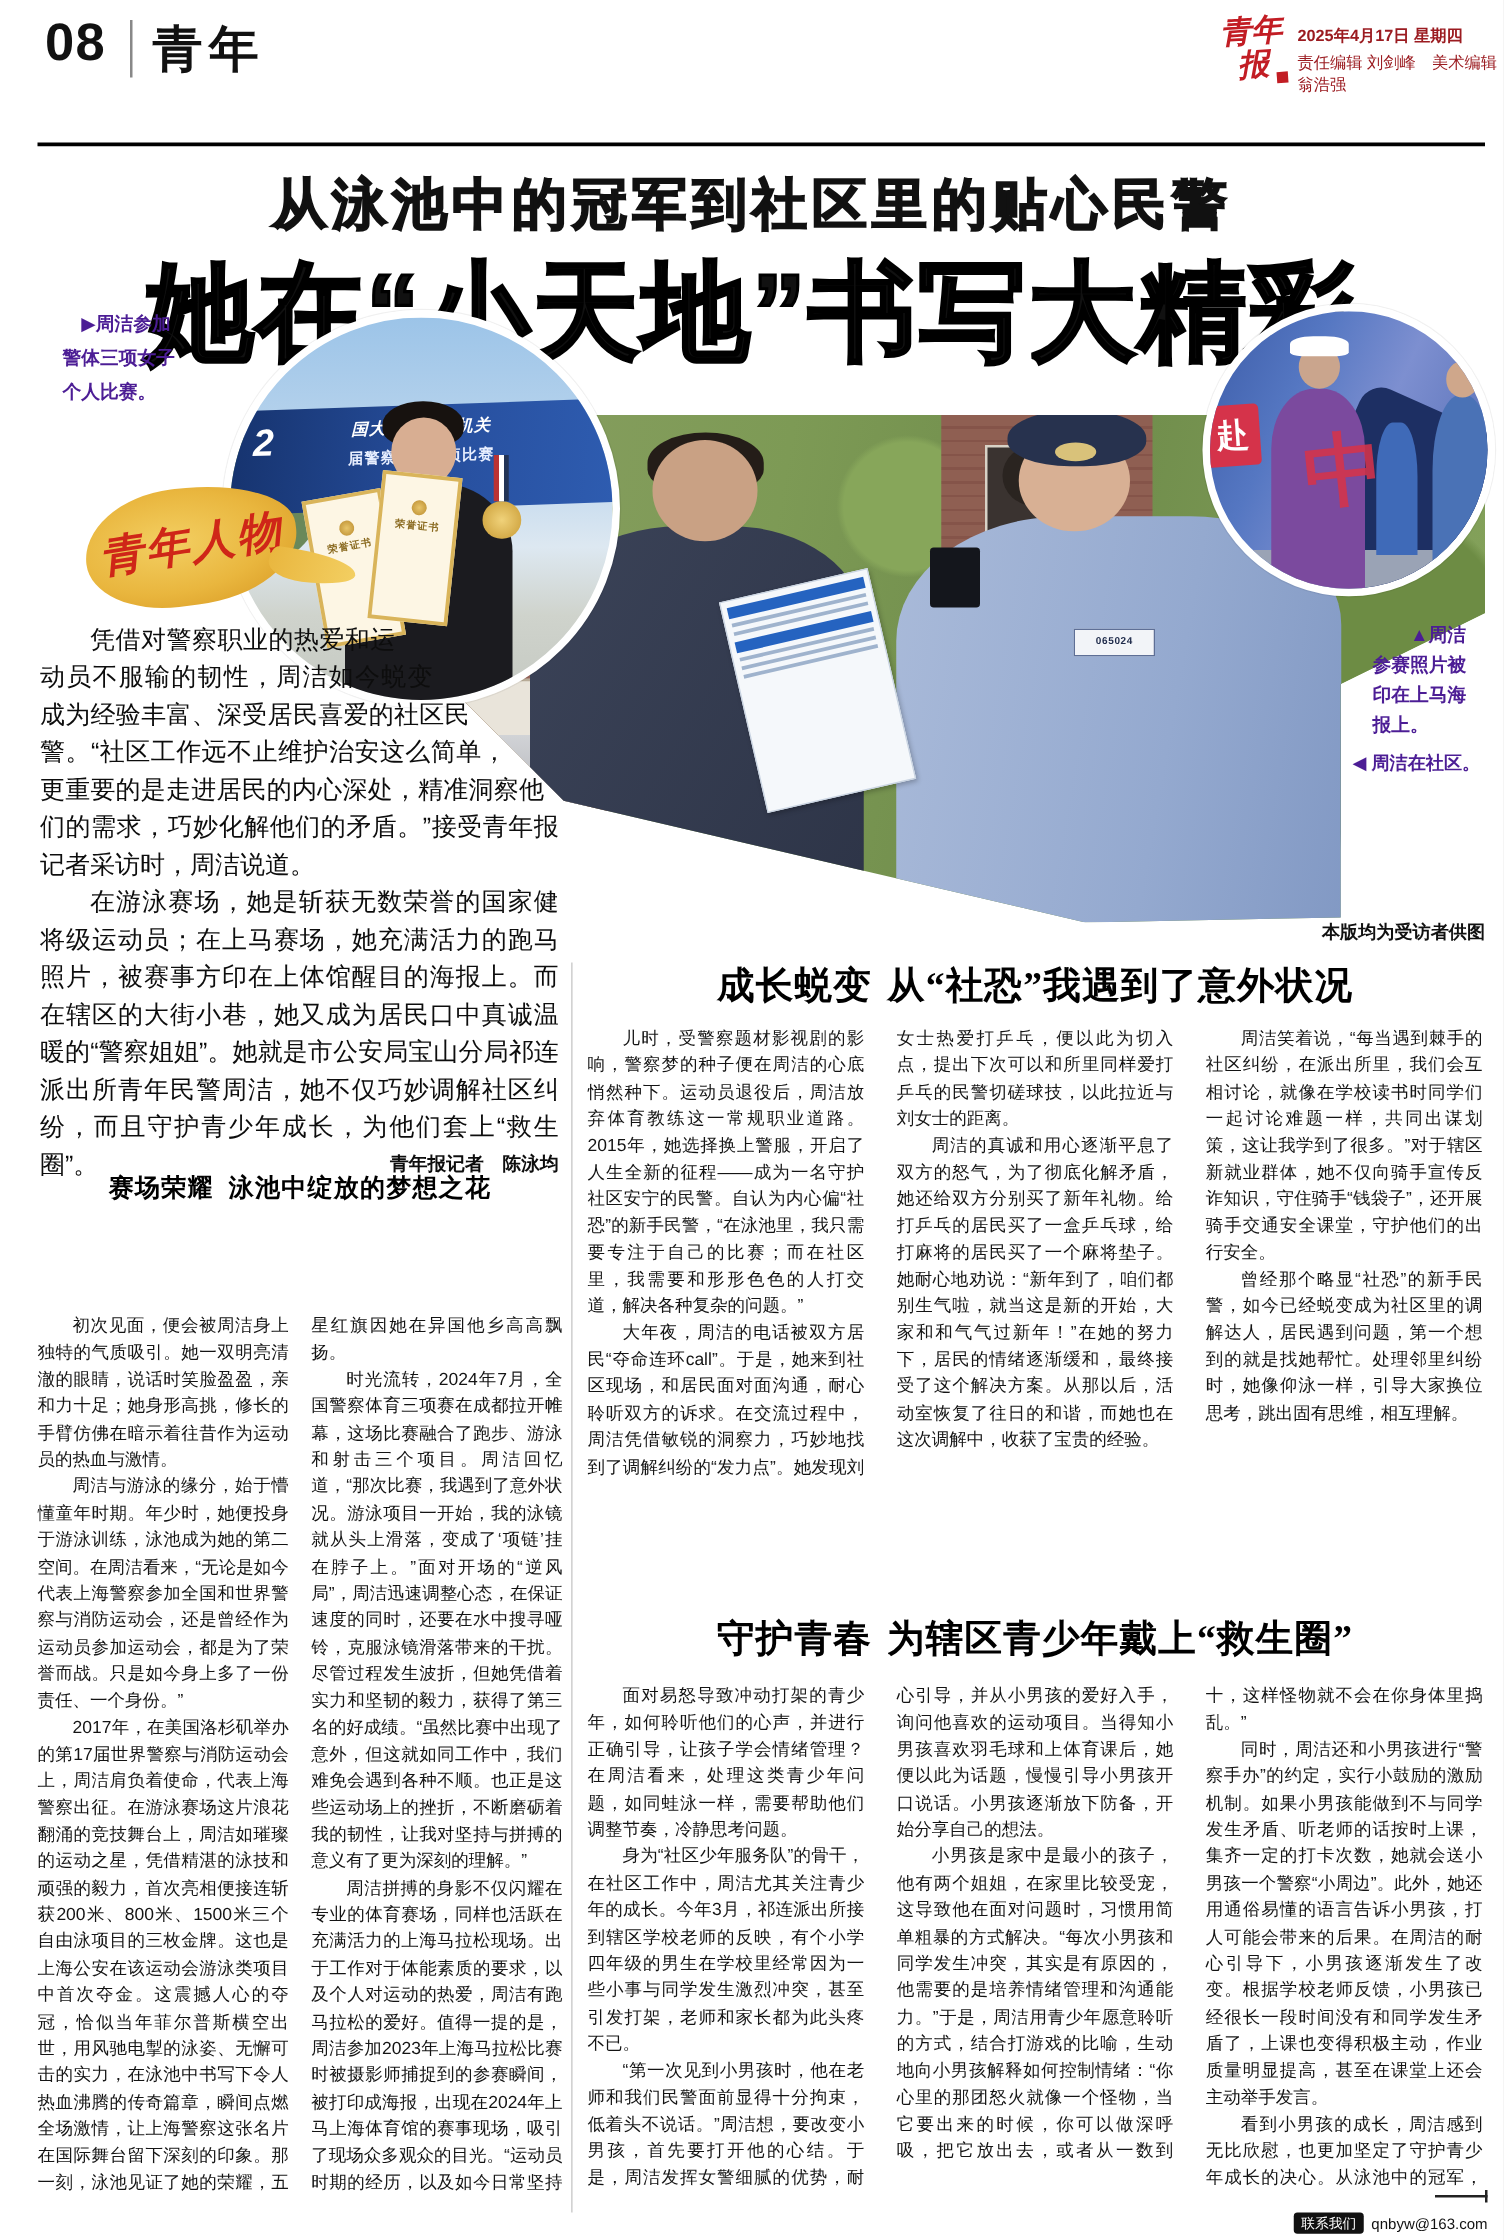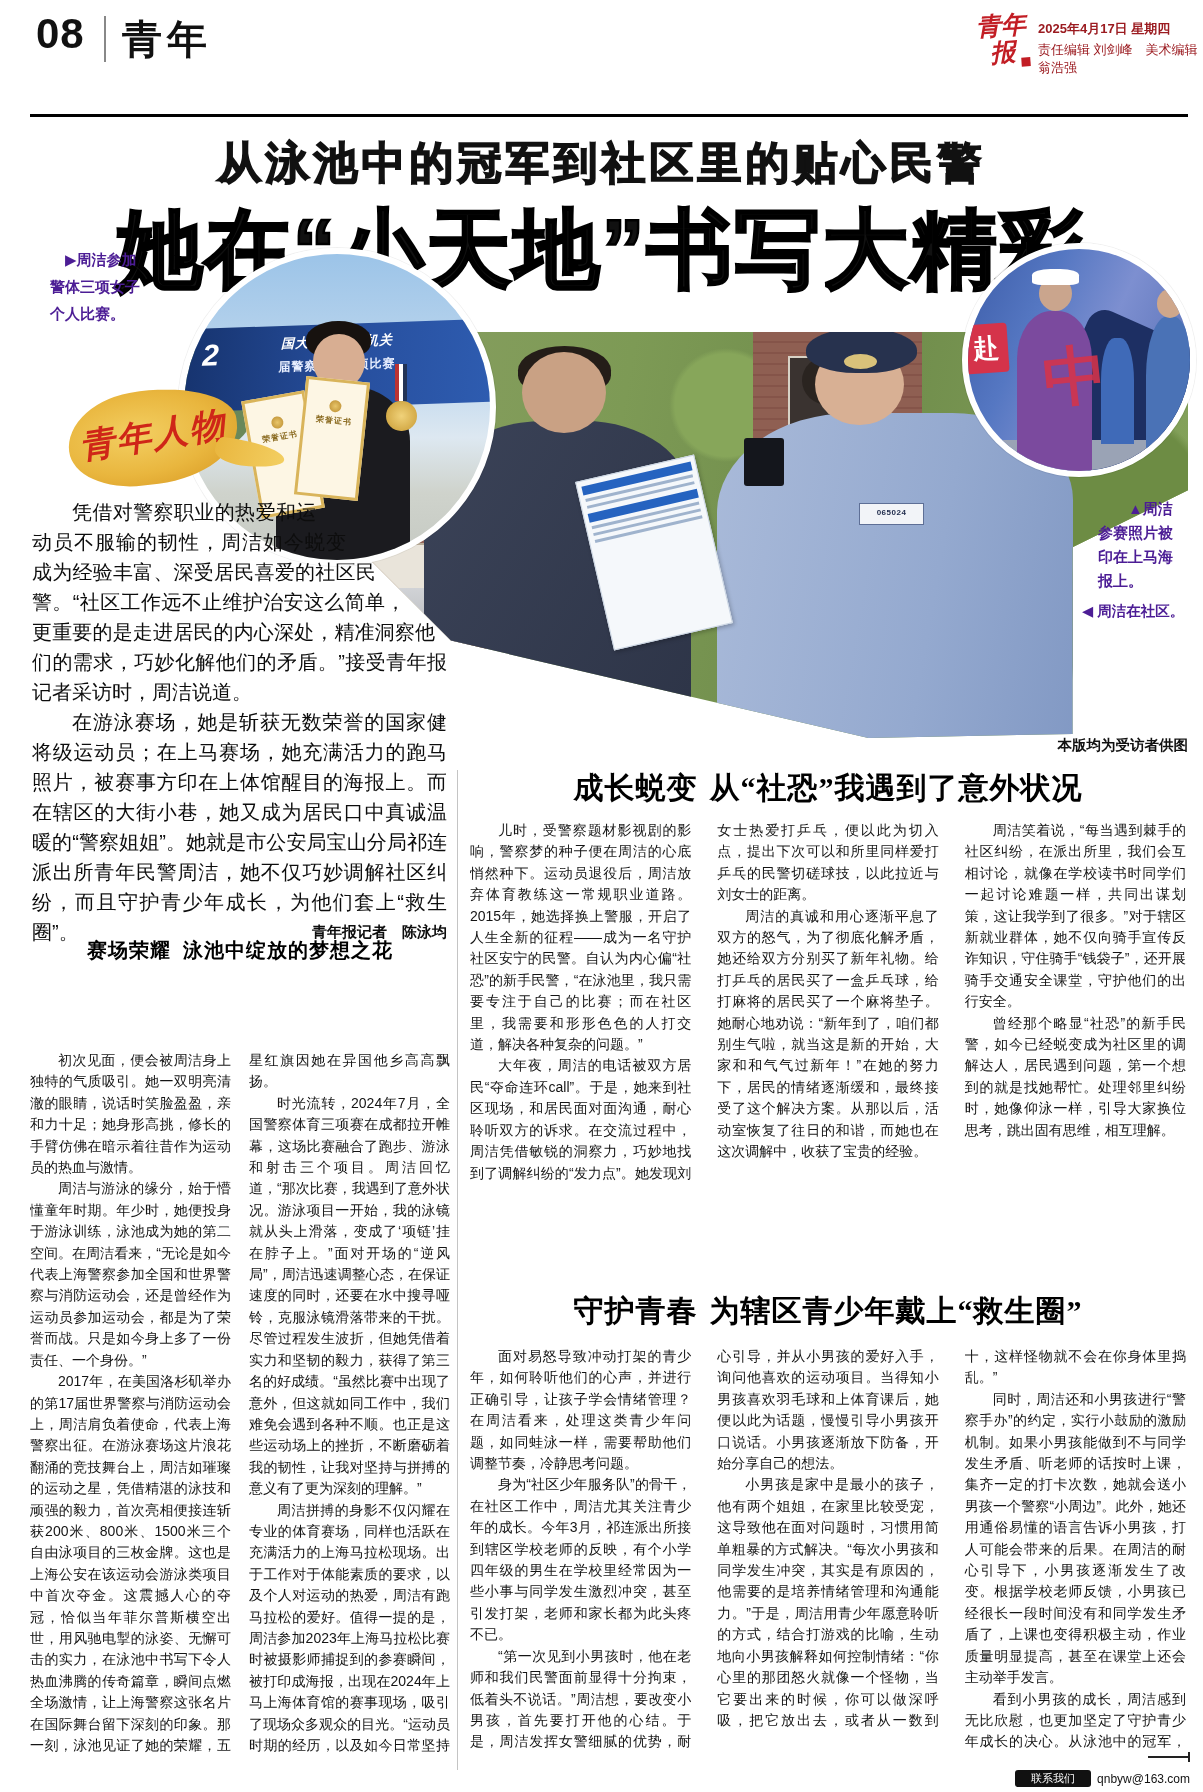--- a/index.html
+++ b/index.html
@@ -136,21 +136,21 @@
   .sec0-h{left:30px;top:937px;width:420px;font-size:20px;}
   .sec0-c{left:30px;top:1050px;width:420px;height:718px;column-count:2;column-gap:18px;}
   .sec1-h{left:470px;top:768px;width:716px;}
   .sec1-c{left:470px;top:820px;width:716px;height:472px;column-count:3;}
   .sec2-h{left:470px;top:1291px;width:716px;}
   .sec2-c{left:470px;top:1346px;width:716px;height:426px;column-count:3;}
   .v-divider{position:absolute;left:457px;top:770px;width:1px;height:1000px;background:#c4c4c4;}
   
   .footer{position:absolute;left:1000px;top:1770px;width:190px;display:flex;gap:6px;align-items:center;
         justify-content:flex-end;font-size:12px;}
-  .footer-chip{background:#111;color:#fff;font-size:11px;padding:1px 16px;border-radius:3px;}
+  .footer-chip{background:#111;color:#fff;font-size:11px;padding:1px 6px;border-radius:3px;}
   .footer-rule{position:absolute;left:1148px;top:1756px;width:42px;height:2px;background:#222;}
   .footer-rule:after{content:"";position:absolute;right:0;top:-4px;width:2px;height:10px;background:#222;}
 </style>
 </head>
 <body>
 
 <div class="page">
 
   <div class="page-number">08</div>
   <div class="head-divider"></div>

